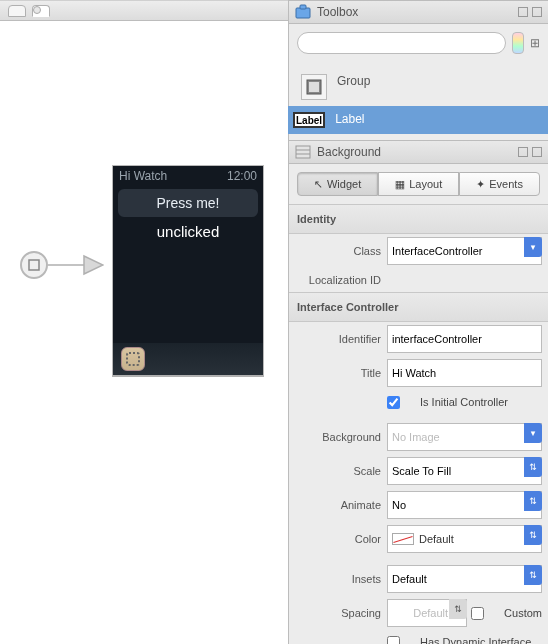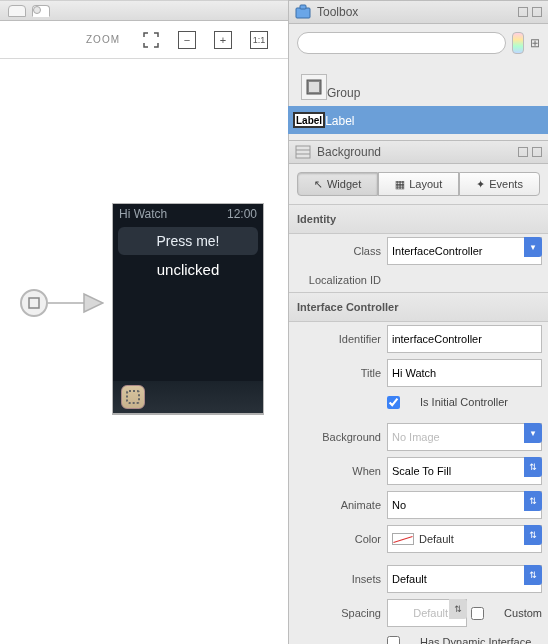--- a/index.html
+++ b/index.html
@@ -27,21 +27,21 @@
 .panel-head { height:24px; background:linear-gradient(#e9e9e9,#d9d9d9); border-bottom:1px solid #bcbcbc; border-top:1px solid #bcbcbc; display:flex; align-items:center; padding:0 6px; gap:6px; font-size:12px; color:#555;}
 .panel-head .title { flex:1; }
 .win-icons { display:flex; gap:4px; }
 .win-icons span { width:10px; height:10px; border:1px solid #999; }
 .toolbox-body { padding:8px 8px 0; }
 .search-row { display:flex; gap:6px; align-items:center; margin-bottom:14px;}
 .search { flex:1; height:22px; border:1px solid #bcbcbc; border-radius:11px; padding:0 8px 0 22px; background:#fff; position:relative;}
 .search-icon { position:absolute; left:7px; top:4px; color:#888; font-size:12px;}
 .color-btn { width:28px; height:22px; border:1px solid #bcbcbc; border-radius:4px; background:linear-gradient(#ffd0e0 0%,#ffe8a0 33%,#b0ffd0 66%,#c0d8ff 100%);}
 .grid-btn { width:20px; height:20px; display:flex; align-items:center; justify-content:center; color:#777;}
-.tool-item { display:flex; align-items:flex-end; padding:6px 4px; font-size:12px; color:#555;}
+.tool-item { display:flex; align-items:flex-start; gap:10px; padding:6px 4px; font-size:12px; color:#555;}
 .tool-icon { width:26px; height:26px; border:1px solid #bbb; background:#f4f4f4; display:flex; align-items:center; justify-content:center;}
 .tool-item.selected { background:#6b9fd8; color:#fff; margin:0 -8px; padding:6px 12px;}
 .tool-item.selected .tool-icon { background:#fff; border-color:#888;}
 .label-chip { border:2px solid #333; background:#fff; color:#000; padding:0 1px; font-weight:bold; font-size:10px; height:16px; display:flex; align-items:center;}
 .props-body { flex:1; overflow:hidden; }
 .seg { display:flex; gap:0; margin:8px; }
 .seg button { flex:1; height:24px; border:1px solid #b4b4b4; background:linear-gradient(#fdfdfd,#ececec); font-size:11px; color:#444; display:flex; align-items:center; justify-content:center; gap:4px;}
 .seg button:first-child { border-radius:4px 0 0 4px;}
 .seg button:last-child { border-radius:0 4px 4px 0;}
 .seg button.active { background:linear-gradient(#e4e4e4,#d4d4d4); box-shadow:inset 0 1px 2px rgba(0,0,0,.2);}
@@ -65,33 +65,20 @@
 </head>
 <body>
 
 <div class="left">
   <div class="tabbar">
     <div class="tab"></div>
     <div class="tab tab-active">
         <div class="dot"></div>
       </div>
   </div>
-  <div class="toolbar">
-    <span class="zoom-label">ZOOM</span>
-    <span class="tbtn nosq">
-        <svg width="16" height="16">
-          <g stroke="#555" stroke-width="1.5" fill="none">
-            <path d="M1 5V1h4M15 5V1h-4M1 11v4h4M15 11v4h-4"></path>
-          </g>
-        </svg>
-      </span>
-    <span class="tbtn">−</span>
-    <span class="tbtn">+</span>
-    <span class="tbtn" style="font-size:9px;">1:1</span>
-  </div>
   <div class="canvas">
     <div class="node">
       <svg width="12" height="12">
           <rect x="1" y="1" width="10" height="10" fill="none" stroke="#888" stroke-width="1.5"></rect>
         </svg>
     </div>
     <svg class="arrow" viewBox="0 0 56 24">
         <path d="M0 12 L36 12 L36 3 L55 12 L36 21 L36 12 Z" fill="#d8d8d8" stroke="#b0b0b0" stroke-width="1.5"></path>
       </svg>
     <div class="watch">
@@ -208,21 +195,21 @@
       </div>
 
     <div class="prow" style="margin-top:6px;">
       <div class="plabel">Background</div>
       <div class="pval combo">
           <input class="tinput muted" value="No Image" style="">
           <span class="caret">▾</span>
         </div>
     </div>
     <div class="prow">
-      <div class="plabel">When</div>
+      <div class="plabel">Scale</div>
       <div class="pval combo">
           <input class="tinput" value="Scale To Fill" style="">
           <span class="caret">⇅</span>
         </div>
     </div>
     <div class="prow">
       <div class="plabel">Animate</div>
       <div class="pval combo">
           <input class="tinput" value="No" style="">
           <span class="caret">⇅</span>

